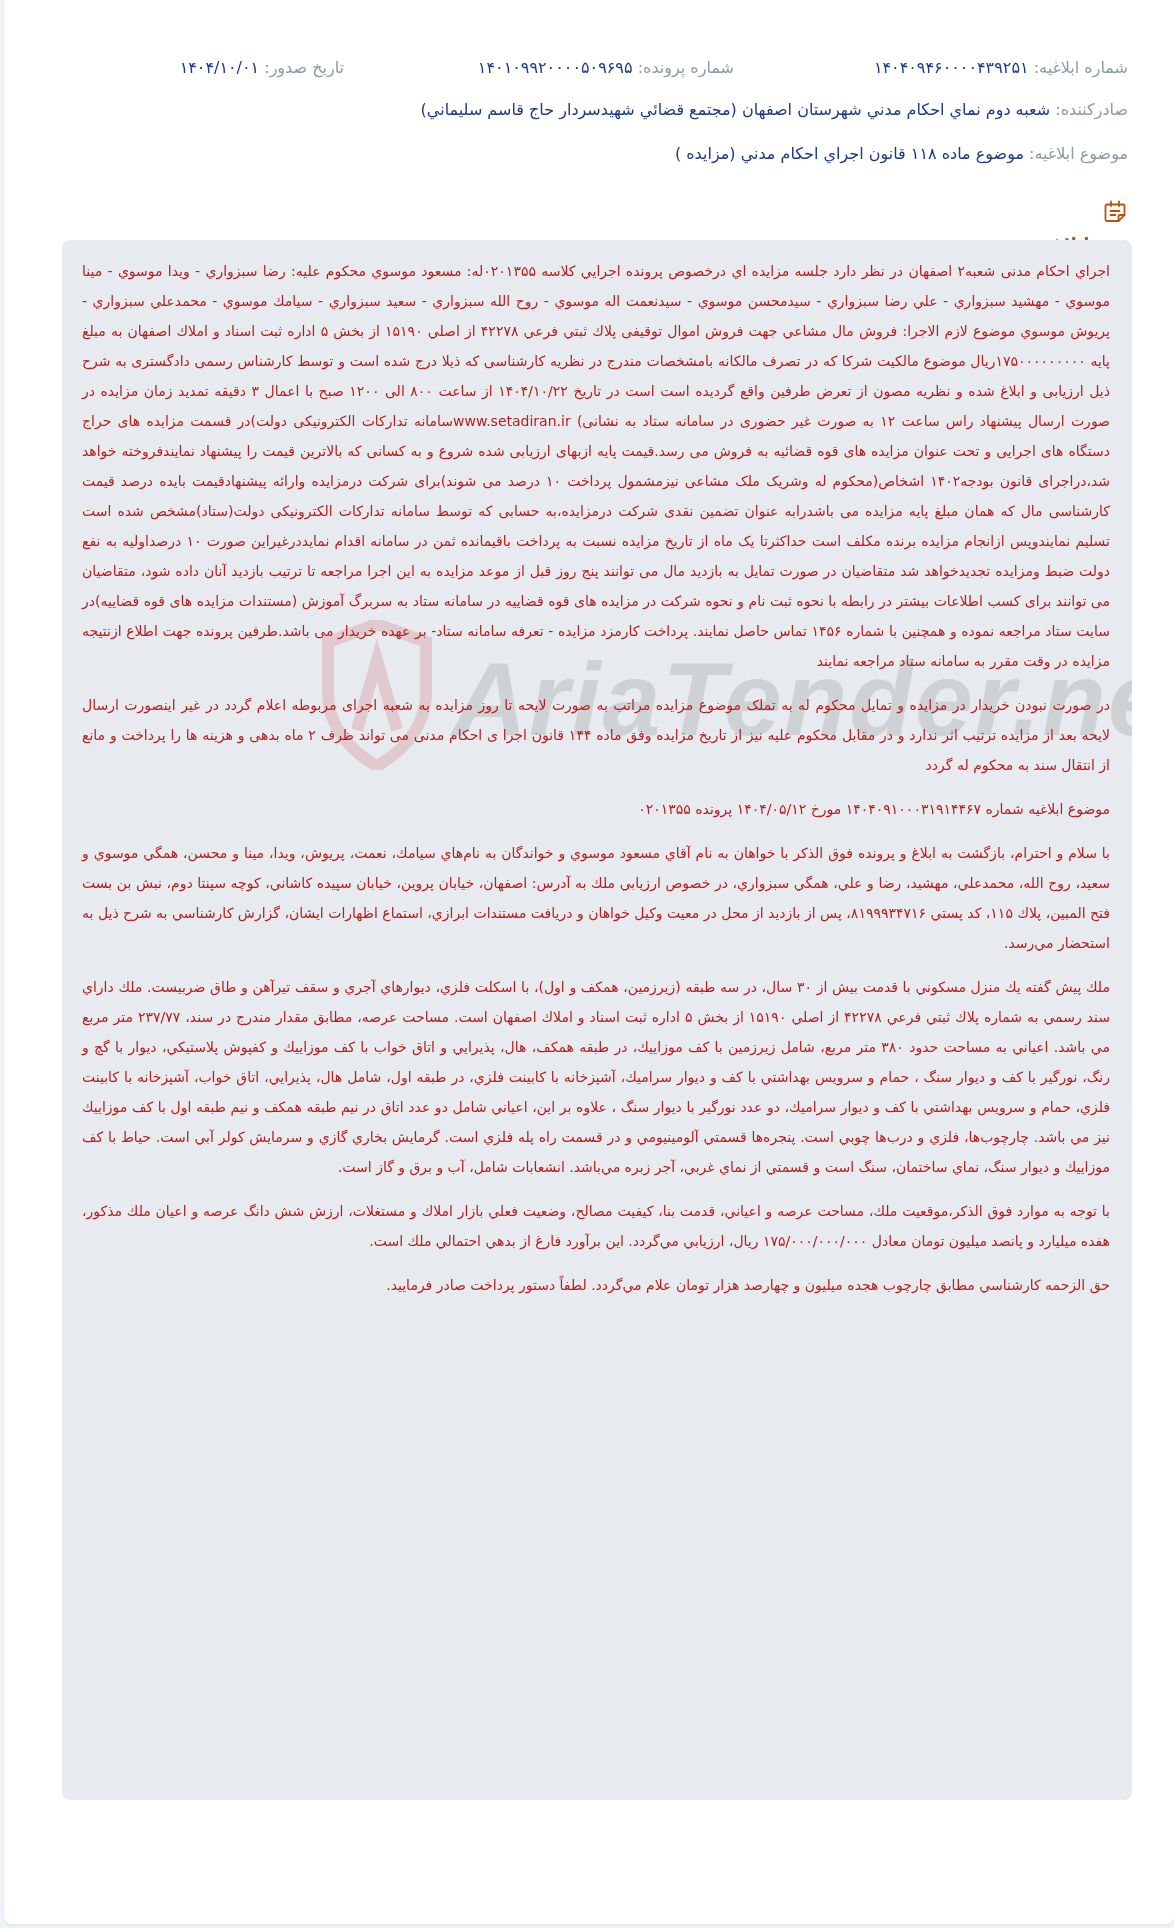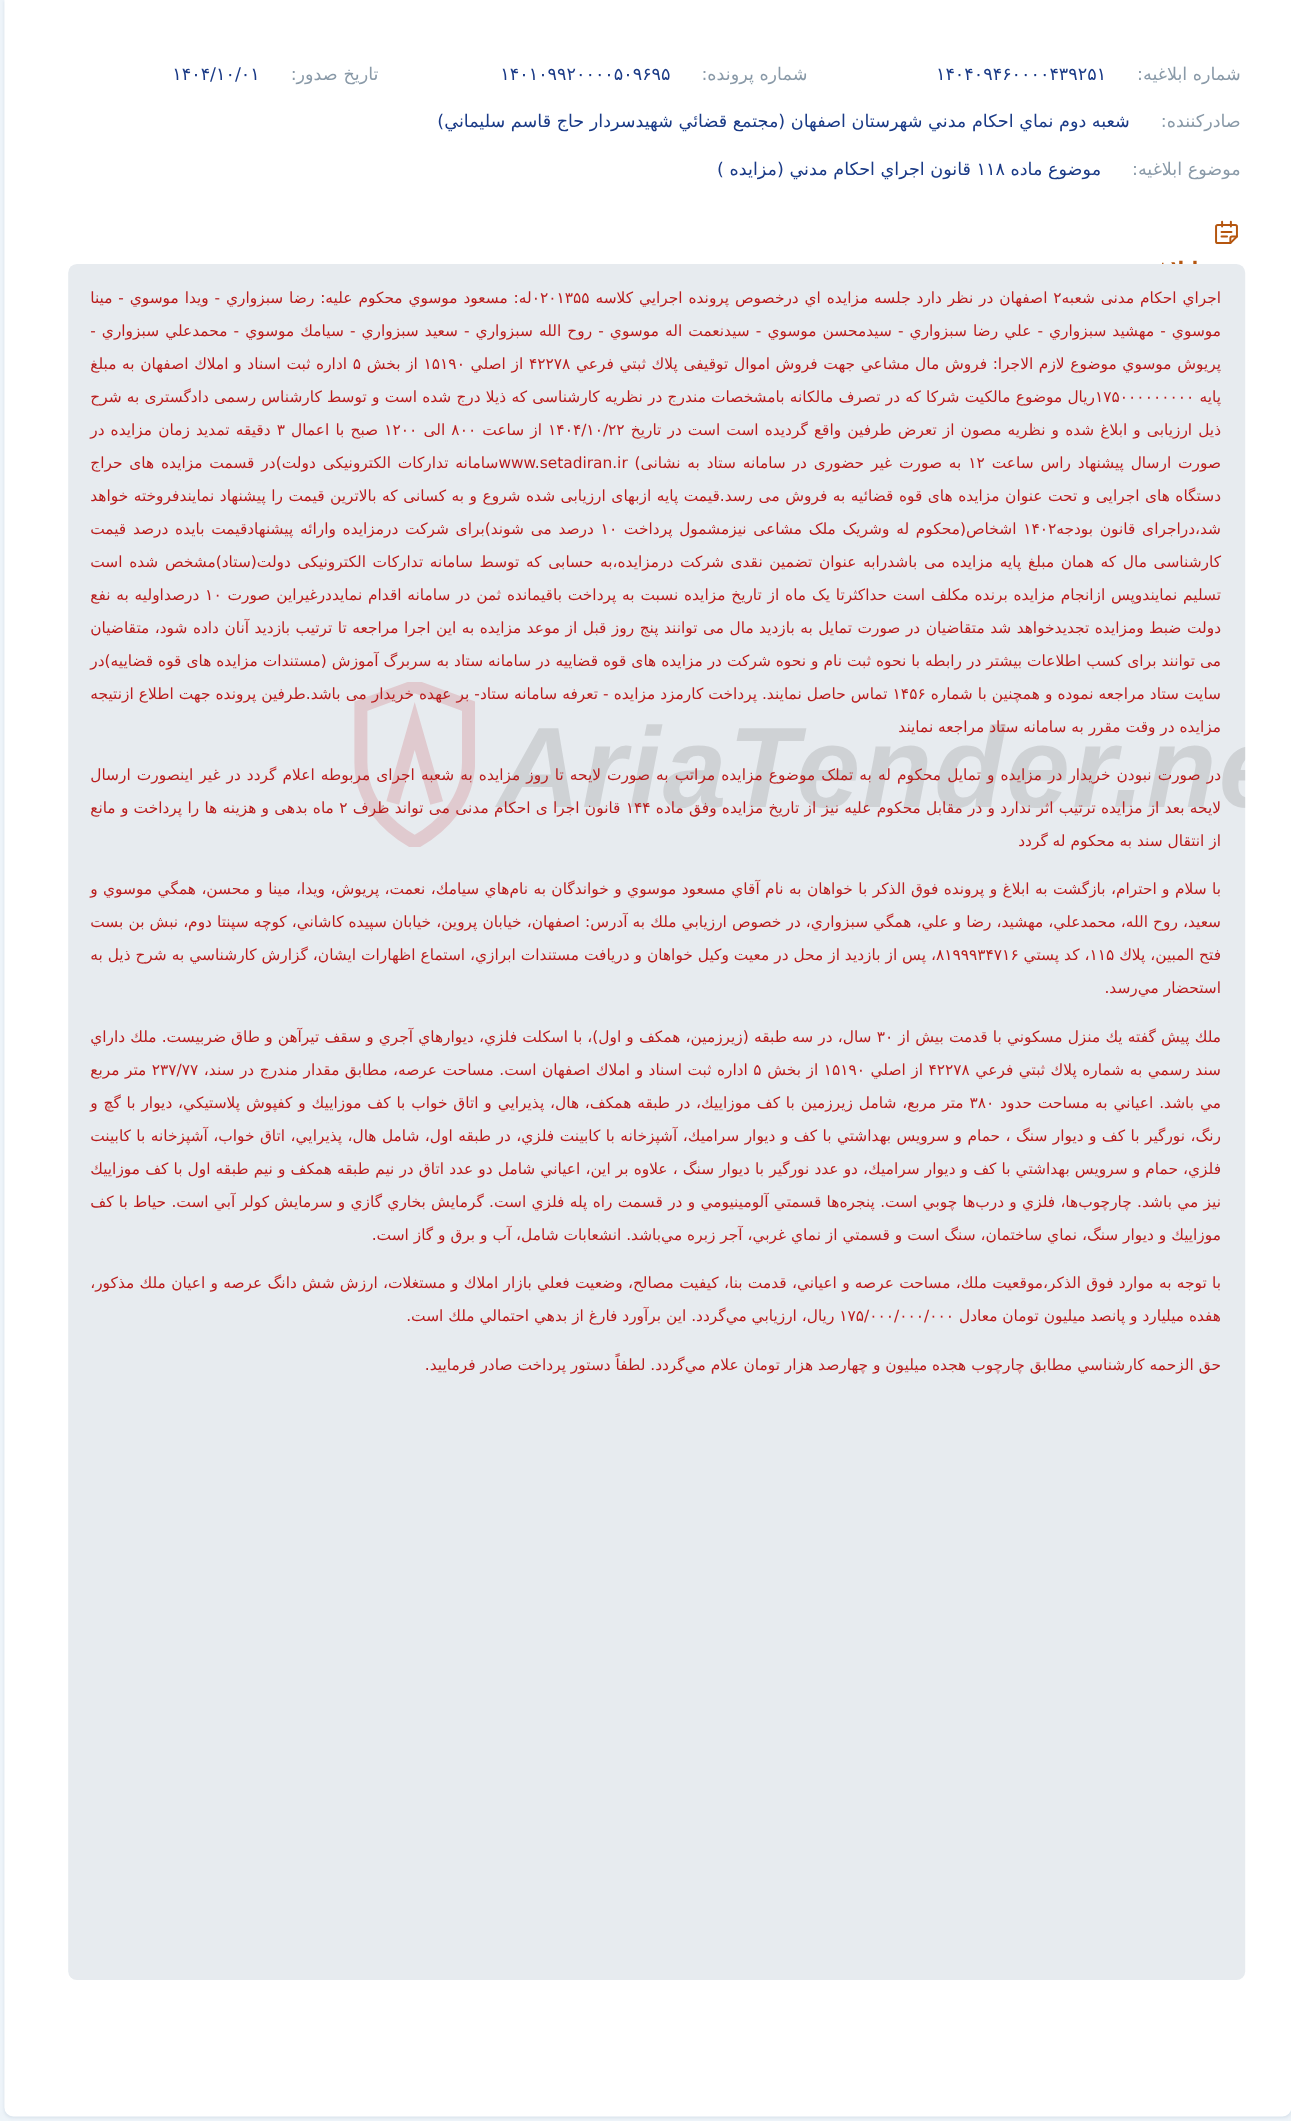--- a/index.html
+++ b/index.html
@@ -21,21 +21,21 @@
       box-shadow: 0 1px 3px rgba(120,150,180,0.18);
     }
     .meta-row {
       position: absolute;
       right: 46px;
       font-size: 16px;
       line-height: 24px;
       white-space: nowrap;
       direction: rtl;
     }
-    .meta-label { color: #8a9aa8; margin-left: 23px; }
+    .meta-label { color: #8a9aa8; }
     .meta-value { color: #1a3a86; font-weight: normal; }
     .row2 { top: 98px; }
     .row3 { top: 142px; }
 
     .section-title {
       position: absolute;
       top: 198px;
       right: 46px;
       display: flex;
       gap: 6px;
@@ -145,18 +145,19 @@
     <div class="watermark">
       <svg class="wm-shield" viewBox="0 0 110 150">
         <path d="M55 4 L104 22 V72 C104 108 80 132 55 146 C30 132 6 108 6 72 V22 Z" fill="none" stroke="#c0262d" stroke-width="12"></path>
         <path d="M35 110 L55 40 L75 110" fill="none" stroke="#c0262d" stroke-width="12"></path>
       </svg>
       <span class="wm-text">AriaTender.neT</span>
     </div>
 
     <p class="para">اجراي احكام مدنی شعبه۲ اصفهان در نظر دارد جلسه مزايده اي درخصوص پرونده اجرايي كلاسه ۰۲۰۱۳۵۵له: مسعود موسوي محكوم عليه: رضا سبزواري - ويدا موسوي - مينا موسوي - مهشيد سبزواري - علي رضا سبزواري - سيدمحسن موسوي - سيدنعمت اله موسوي - روح الله سبزواري - سعيد سبزواري - سيامك موسوي - محمدعلي سبزواري - پريوش موسوي موضوع لازم الاجرا: فروش مال مشاعي جهت فروش اموال توقيفی    پلاك ثبتي فرعي ۴۲۲۷۸ از اصلي ۱۵۱۹۰ از بخش ۵ اداره ثبت اسناد و املاك اصفهان  به مبلغ پايه ۱۷۵۰۰۰۰۰۰۰۰۰ريال موضوع مالكيت شركا كه در تصرف مالكانه بامشخصات مندرج در نظريه كارشناسی كه ذيلا درج شده است و توسط كارشناس رسمی دادگستری به شرح ذيل ارزيابی و ابلاغ شده و نظريه مصون از تعرض طرفين واقع گرديده است است در تاريخ ۱۴۰۴/۱۰/۲۲ از ساعت ۸۰۰ الی ۱۲۰۰ صبح با اعمال ۳ دقيقه تمديد زمان مزايده در صورت ارسال پيشنهاد  راس ساعت ۱۲ به صورت غير حضوری در سامانه ستاد به نشانی) www.setadiran.irسامانه تداركات الكترونيكی دولت)در قسمت مزايده های حراج دستگاه های اجرايی و تحت عنوان مزايده های قوه قضائيه به فروش می رسد.قيمت پايه ازبهای ارزيابی شده شروع و به كسانی كه بالاترين قيمت را پيشنهاد نمايندفروخته خواهد شد،دراجرای قانون بودجه۱۴۰۲ اشخاص(محكوم له وشريک ملک مشاعی نيزمشمول پرداخت ۱۰ درصد می شوند)برای شركت درمزايده وارائه پيشنهادقيمت بايده درصد قيمت كارشناسی مال كه همان مبلغ پايه مزايده می باشدرابه عنوان تضمين نقدی شركت درمزايده،به حسابی كه توسط سامانه تداركات الكترونيكی دولت(ستاد)مشخص شده است تسليم نمايندوپس ازانجام مزايده برنده مكلف است حداكثرتا يک ماه از تاريخ مزايده نسبت به پرداخت باقيمانده ثمن در سامانه اقدام نمايددرغيراين صورت ۱۰ درصداوليه به نفع دولت ضبط ومزايده تجديدخواهد شد متقاضيان در صورت تمايل به بازديد مال  می توانند پنج روز قبل از موعد مزايده به اين اجرا مراجعه تا ترتيب بازديد آنان داده شود، متقاضيان می توانند برای كسب اطلاعات بيشتر در رابطه با نحوه ثبت نام و نحوه شركت در مزايده های قوه قضاييه در سامانه ستاد به سربرگ آموزش (مستندات مزايده های قوه قضاييه)در سايت ستاد مراجعه نموده و همچنين با شماره ۱۴۵۶ تماس حاصل نمايند. پرداخت كارمزد مزايده - تعرفه سامانه ستاد- بر عهده خريدار می باشد.طرفين پرونده جهت اطلاع ازنتيجه مزايده در وقت مقرر به سامانه ستاد مراجعه نمايند</p>
     <p class="para">در صورت نبودن خريدار در مزايده و تمايل محكوم له به تملک موضوع مزايده مراتب به صورت لايحه تا روز مزايده  به شعبه  اجرای مربوطه اعلام گردد در غير اينصورت ارسال لايحه بعد از مزايده ترتيب اثر ندارد  و در مقابل محكوم عليه نيز از تاريخ مزايده وفق ماده ۱۴۴ قانون اجرا ی احكام مدنی می تواند ظرف ۲ ماه بدهی و هزينه ها را پرداخت و مانع از انتقال سند به محكوم له گردد</p>
+    <p class="para">موضوع ابلاغيه شماره ۱۴۰۴۰۹۱۰۰۰۳۱۹۱۴۴۶۷ مورخ ۱۴۰۴/۰۵/۱۲ پرونده ۰۲۰۱۳۵۵</p>
     <p class="para">با سلام و احترام، بازگشت به ابلاغ و پرونده فوق الذكر با خواهان به نام آقاي مسعود موسوي و خواندگان به نام‌هاي سيامك، نعمت، پريوش، ويدا، مينا و محسن، همگي موسوي و سعيد، روح الله، محمدعلي، مهشيد، رضا و علي، همگي سبزواري، در خصوص ارزيابي ملك به آدرس: اصفهان، خيابان پروين، خيابان سپيده كاشاني، كوچه سپنتا دوم، نبش بن بست فتح المبين، پلاك ۱۱۵، كد پستي ۸۱۹۹۹۳۴۷۱۶،  پس از بازديد از محل در معيت وكيل خواهان و دريافت مستندات ابرازي، استماع اظهارات ايشان، گزارش كارشناسي به شرح ذيل به استحضار مي‌رسد.</p>
     <p class="para">ملك پيش گفته يك منزل مسكوني با قدمت بيش از ۳۰ سال، در سه طبقه (زيرزمين، همكف و اول)، با اسكلت فلزي، ديوارهاي آجري و سقف تيرآهن و طاق ضربيست. ملك داراي سند رسمي به شماره پلاك ثبتي فرعي ۴۲۲۷۸ از اصلي ۱۵۱۹۰ از بخش ۵ اداره ثبت اسناد و املاك اصفهان است. مساحت عرصه، مطابق مقدار مندرج در سند، ۲۳۷/۷۷ متر مربع مي باشد. اعياني به مساحت حدود ۳۸۰ متر مربع، شامل زيرزمين با كف موزاييك، در طبقه همكف، هال، پذيرايي و اتاق خواب با كف موزاييك و كفپوش پلاستيكي، ديوار با گچ و رنگ، نورگير با كف و ديوار سنگ ، حمام و سرويس بهداشتي با كف و ديوار سراميك، آشپزخانه با كابينت فلزي، در طبقه اول، شامل هال، پذيرايي، اتاق خواب، آشپزخانه با كابينت فلزي، حمام و سرويس بهداشتي با كف و ديوار سراميك، دو عدد نورگير با ديوار سنگ ، علاوه بر اين، اعياني شامل دو عدد اتاق در نيم طبقه همكف و نيم طبقه اول با كف موزاييك نيز مي باشد. چارچوب‌ها، فلزي و درب‌ها چوبي است. پنجره‌ها قسمتي آلومينيومي و در قسمت راه پله فلزي است. گرمايش بخاري گازي و سرمايش كولر آبي است. حياط با كف موزاييك و ديوار سنگ، نماي ساختمان، سنگ است و قسمتي از نماي غربي، آجر زبره مي‌باشد. انشعابات شامل، آب و برق و گاز است.</p>
     <p class="para">با توجه به موارد فوق الذكر،موقعيت ملك، مساحت عرصه و اعياني، قدمت بنا، كيفيت مصالح، وضعيت فعلي بازار املاك و مستغلات، ارزش شش دانگ عرصه و اعيان ملك مذكور، هفده ميليارد و پانصد ميليون تومان معادل ۱۷۵/۰۰۰/۰۰۰/۰۰۰ ريال، ارزيابي مي‌گردد. اين برآورد فارغ از بدهي احتمالي ملك است.</p>
     <p class="para">حق الزحمه كارشناسي مطابق چارچوب هجده ميليون و چهارصد هزار تومان علام مي‌گردد. لطفاً دستور پرداخت صادر فرماييد.</p>
   </div>
 </div>
 
 </body></html>

